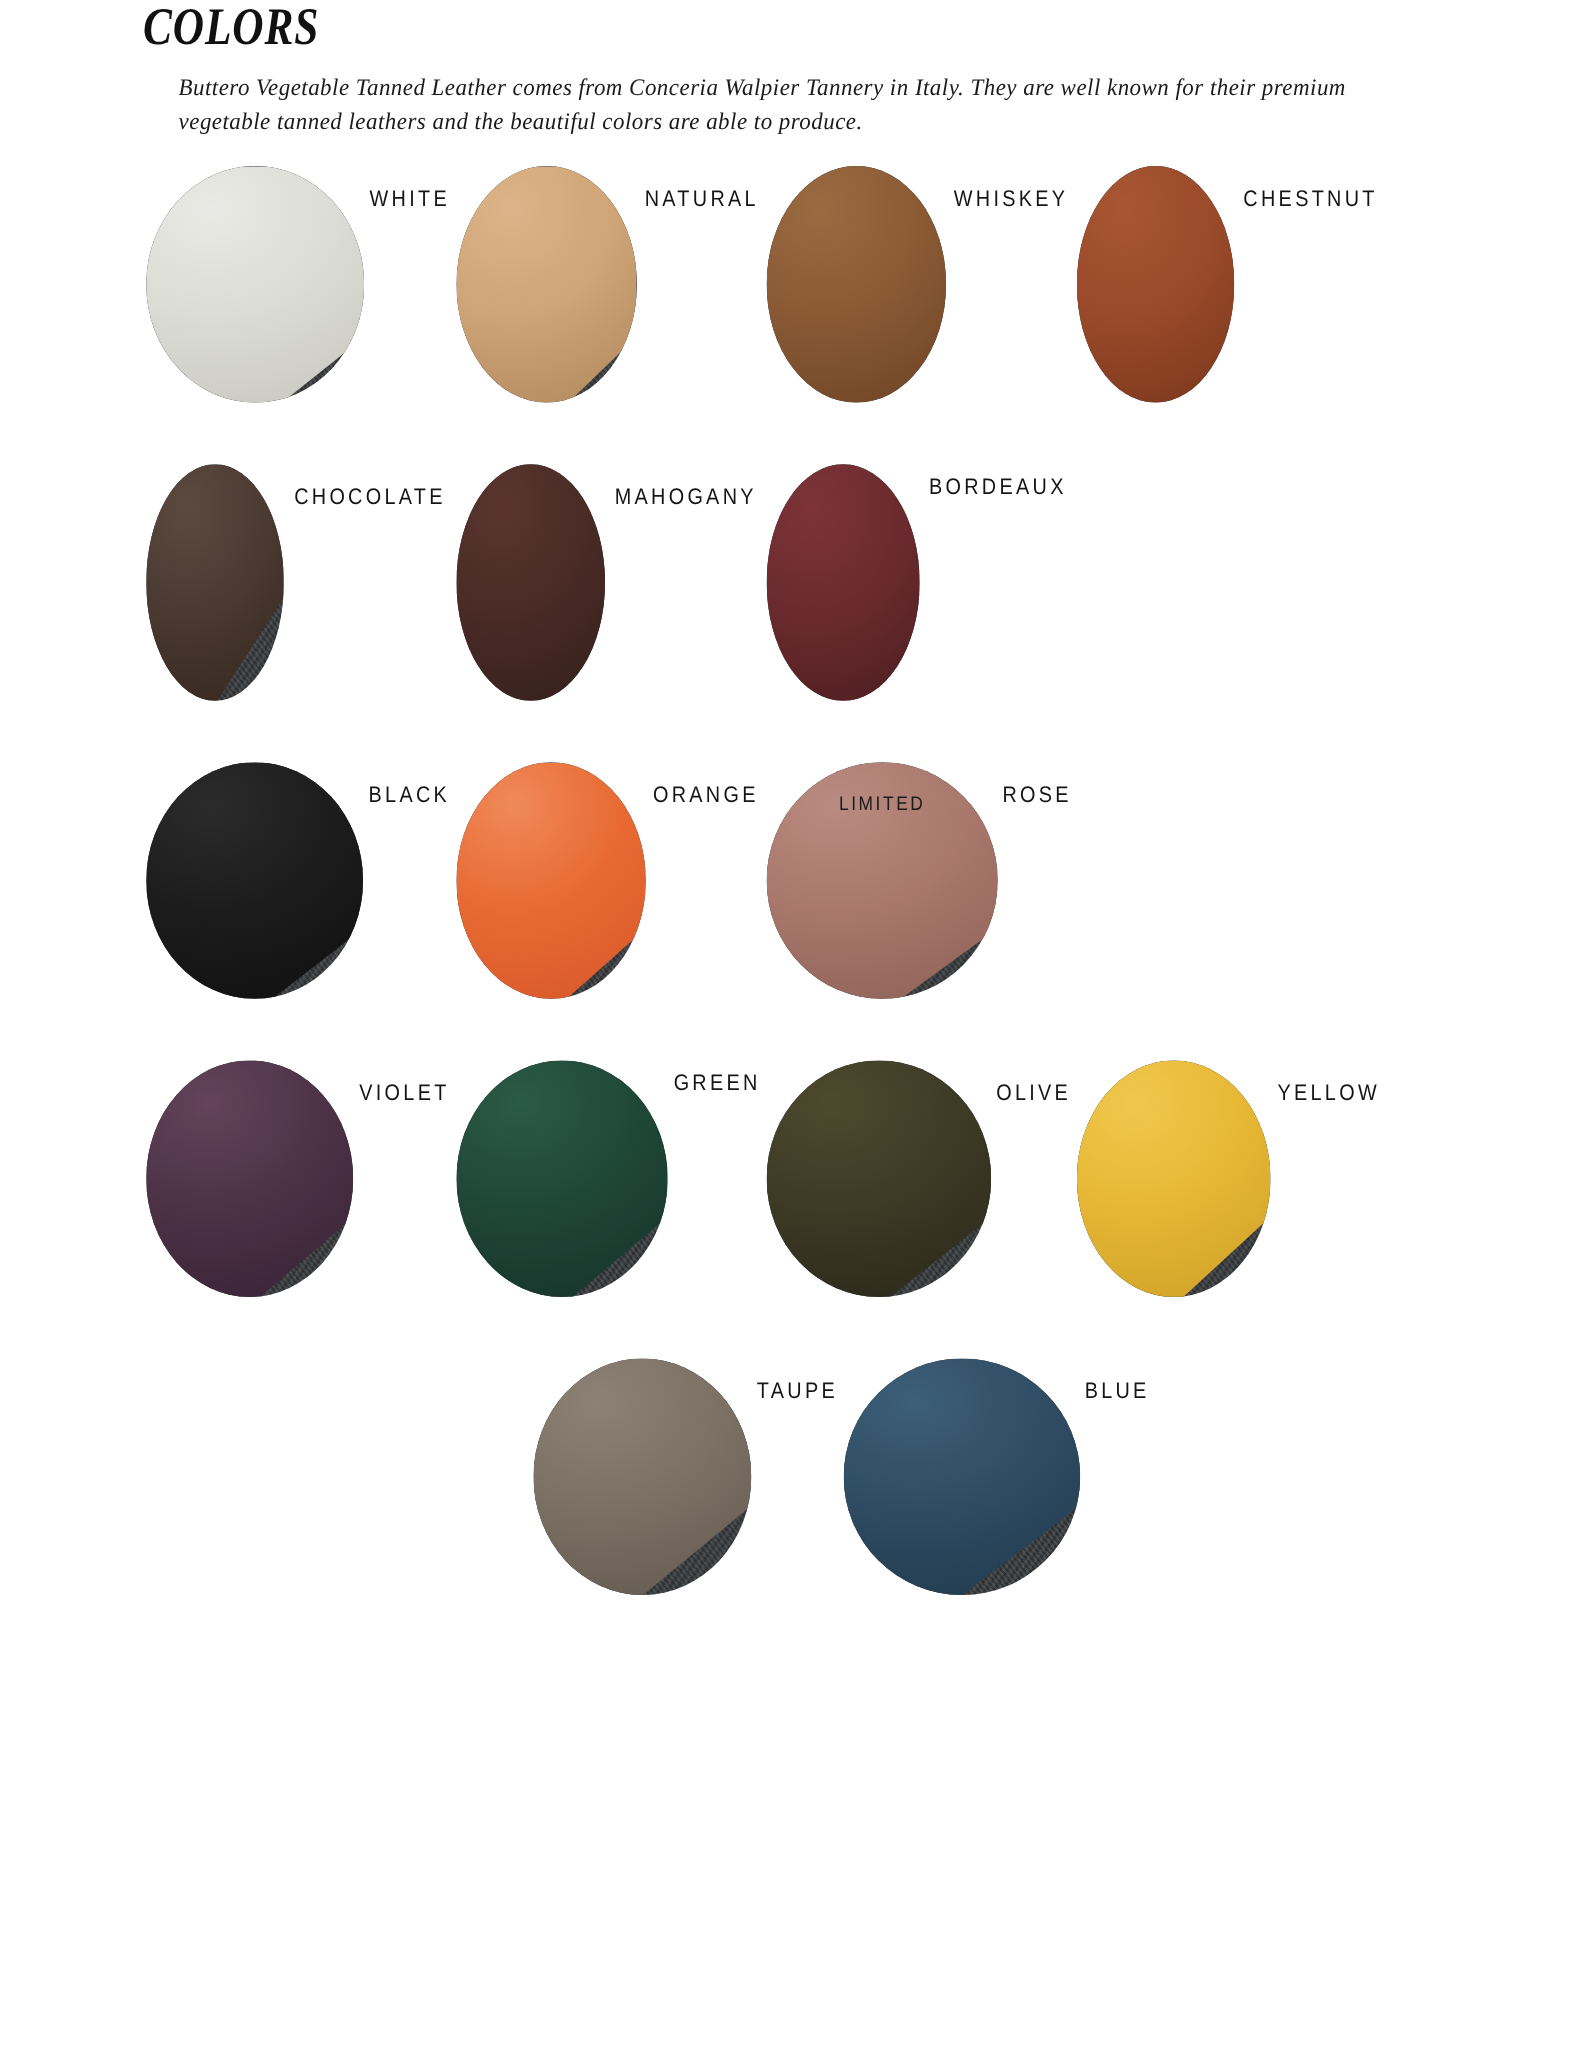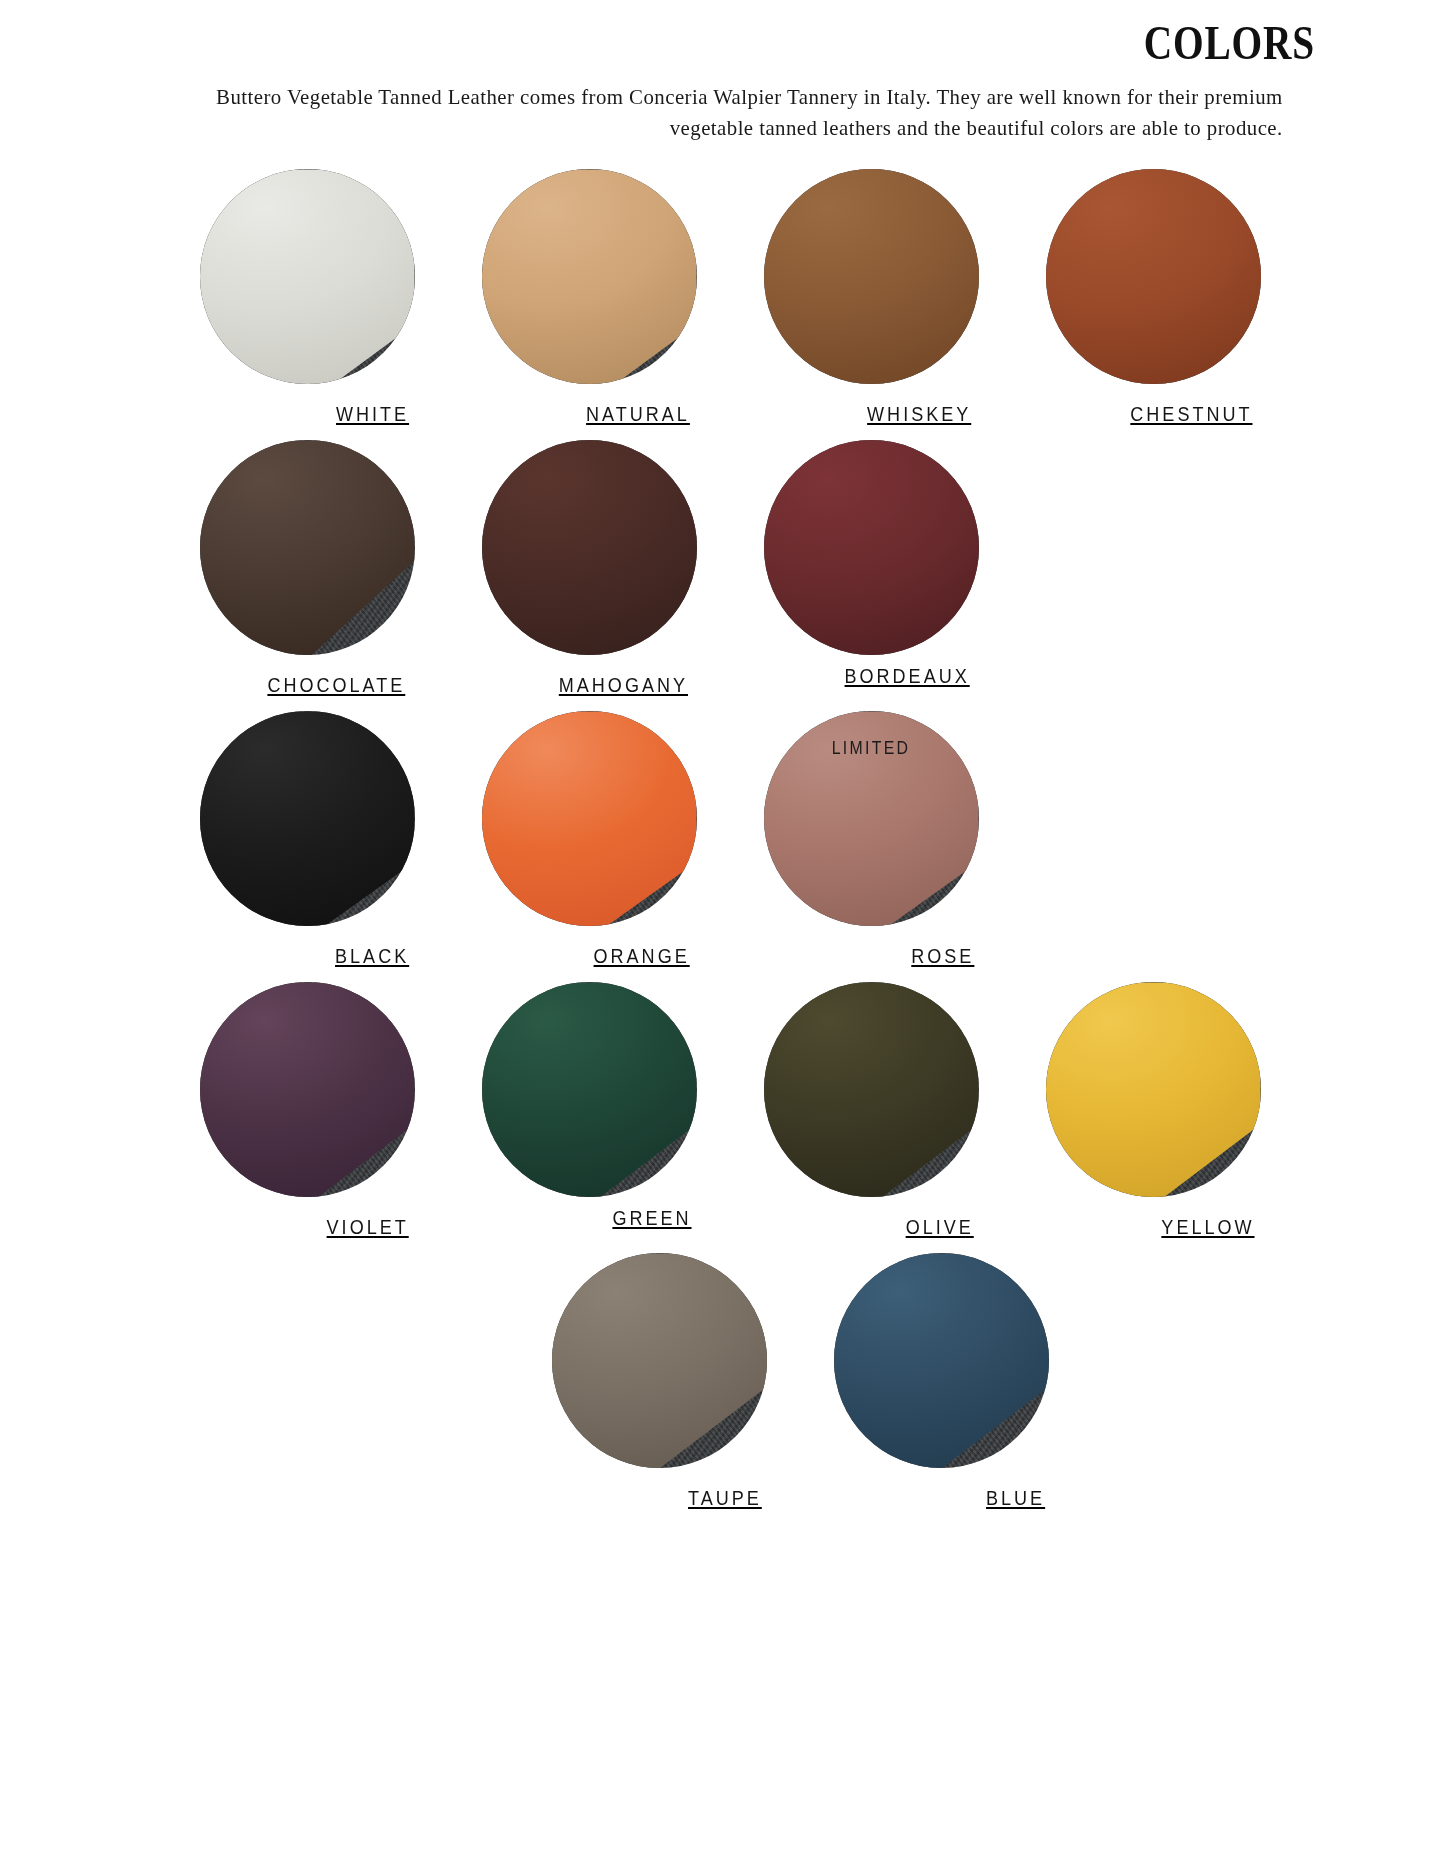--- a/index.html
+++ b/index.html
@@ -11,22 +11,22 @@
     width: 1445px;
     height: 1870px;
     position: relative;
     font-family: "Liberation Sans", sans-serif;
     overflow: hidden;
   }
 
   
   .header {
     width: 100%;
-    padding-top: 18px;
-    text-align: right;
+    text-align: left;
+    font-style: italic;
   }
   .page-title {
     font-family: "Liberation Serif", serif;
     font-weight: 700;
     font-size: 48px;
     letter-spacing: 1px;
     color: #111111;
     margin: 0 0 14px 0;
     line-height: 1.05;
     transform: scaleX(0.82);
@@ -55,23 +55,22 @@
     height: 271px;
     display: flex;
     justify-content: flex-start;
   }
   .row.last { height: 260px; }
 
   .cell {
     width: 282px;
     position: relative;
     display: flex;
-    flex-direction: column;
-    align-items: flex-end;
-    text-decoration: underline;
+    flex-direction: row;
+    align-items: flex-start;
   }
 
   .swatch-wrap {
     position: relative;
     width: 215px;
     height: 215px;
   }
   .swatch {
     position: absolute;
     inset: 0;

